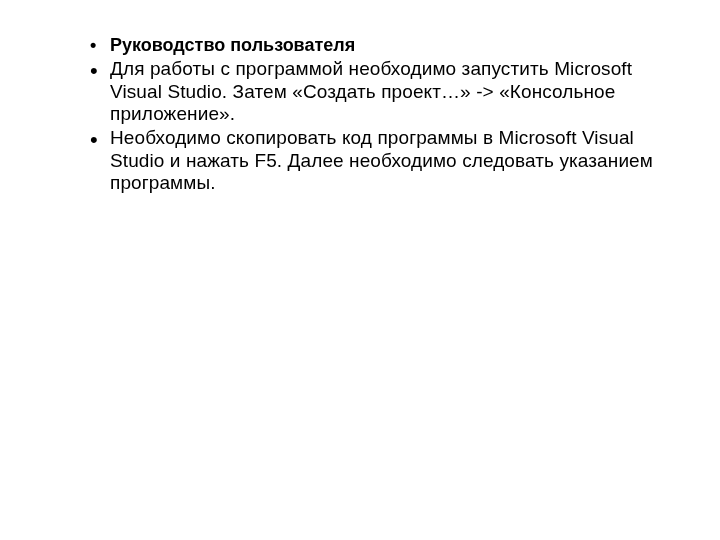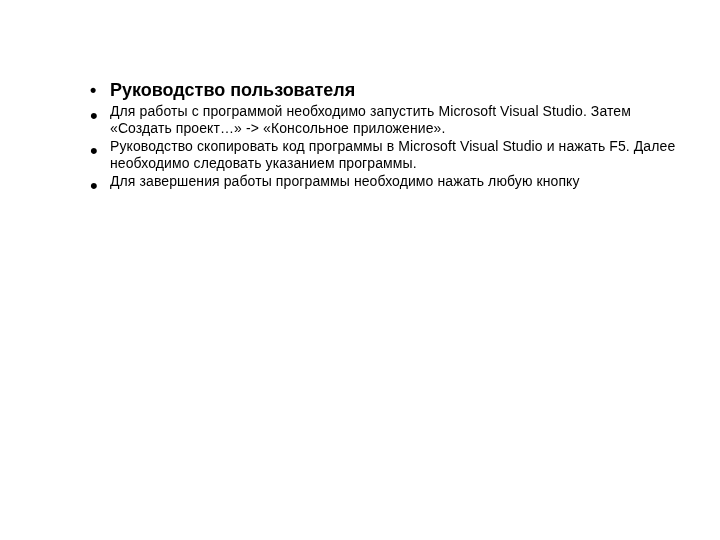--- a/index.html
+++ b/index.html
@@ -8,21 +8,21 @@
     width: 720px;
     height: 540px;
     background: #ffffff;
     font-family: Arial, Helvetica, sans-serif;
     color: #000000;
   }
   .slide {
     box-sizing: border-box;
     width: 720px;
     height: 508px;
-    padding: 80px 40px 40px 40px;
+    padding: 35px 40px 40px 40px;
     position: relative;
   }
   ul.content {
     margin: 0;
     padding: 0 0 0 50px;
     list-style: none;
   }
   ul.content > li {
     position: relative;
     padding-left: 20px;
@@ -37,21 +37,21 @@
   }
   .title-item {
     font-weight: bold;
     font-size: 18px;
   }
   .title-item::before {
     font-size: 18px;
   }
   .body-item {
     font-weight: normal;
-    font-size: 14px;
+    font-size: 19px;
     letter-spacing: 0.1px;
   }
   .body-item::before {
     font-size: 22px;
   }
   .title-wrap {
     margin-left: 24px;
   }
   .title-wrap > li {
     padding-left: 18px;
@@ -59,16 +59,15 @@
 </style>
 </head>
 <body>
 
 <div class="slide">
   <ul class="content title-wrap">
     <li class="title-item">Руководство пользователя</li>
   </ul>
   <ul class="content">
     <li class="body-item">Для работы с программой необходимо запустить Microsoft Visual Studio.  Затем «Создать проект…» -&gt; «Консольное приложение».</li>
-    <li class="body-item">Руководство скопировать  код программы в Microsoft Visual Studio и нажать F5. Далее необходимо следовать указанием программы.</li>
-    <li class="body-item">Для завершения работы программы необходимо нажать любую кнопку</li>
+    <li class="body-item">Необходимо скопировать  код программы в Microsoft Visual Studio и нажать F5. Далее необходимо следовать указанием программы.</li>
   </ul>
 </div>
 
 </body></html>

